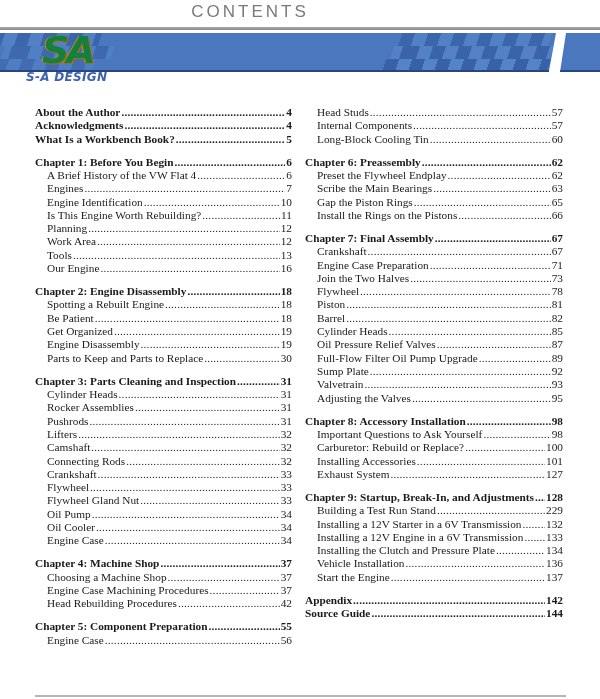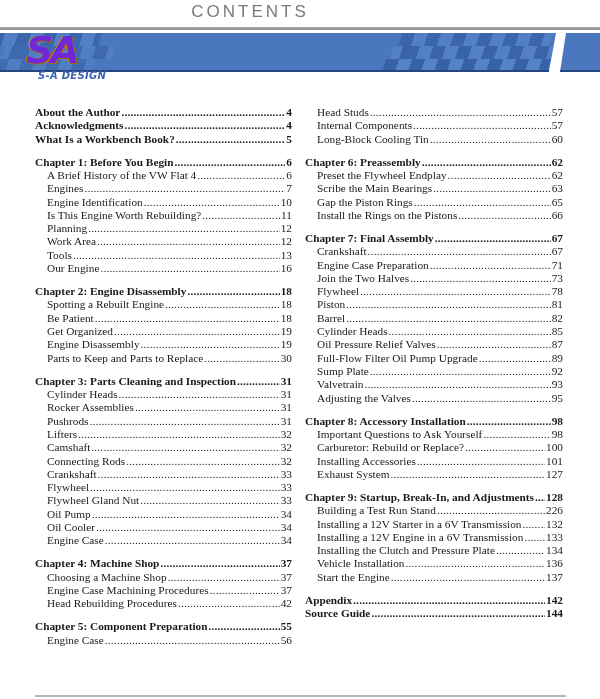--- a/index.html
+++ b/index.html
@@ -6,22 +6,22 @@
   body { width: 600px; height: 699px; position: relative; overflow: hidden; font-family: "Liberation Serif", "DejaVu Serif", serif; color: #1a1a1a; }
   .page-title { position: absolute; top: 2px; left: 0; width: 500px; text-align: center; font-family: "Liberation Sans", "DejaVu Sans", sans-serif; font-size: 17px; letter-spacing: 3px; color: #7a7a7a; }
   .top-rule { position: absolute; top: 27px; left: 0; width: 600px; height: 3px; background: linear-gradient(#a9a9a9, #8a8a8a); }
   .banner { position: absolute; top: 33px; left: 0; width: 600px; height: 39px; }
   .banner-main { position: absolute; left: 0; top: 0; width: 556px; height: 39px; background: #4a77bd; clip-path: polygon(0 0, 100% 0, 98.7% 100%, 0 100%); box-shadow: inset 0 -2px 0 #2b4f8e; }
   .banner-main::after { content: ""; position: absolute; inset: 0; border-bottom: 2px solid #27467f; }
   .banner-tail { position: absolute; left: 560px; top: 0; width: 40px; height: 39px; background: #4a77bd; clip-path: polygon(6px 0, 100% 0, 100% 100%, 0 100%); border-bottom: 2px solid #27467f; box-sizing: border-box; }
   .checker-row { position: absolute; height: 13px; transform: skewX(-18deg);
     background-image: repeating-linear-gradient(90deg, #30589e 0 13px, #5a88cc 13px 26px); }
   .logo { position: absolute; left: 26px; top: 30px; width: 60px; height: 50px; }
-  .logo-text { position: absolute; left: 0; top: 0; font-family: "DejaVu Sans", sans-serif; font-weight: bold; font-style: italic; font-size: 38px; line-height: 40px; color: #6d28d9; text-shadow: 1px 1px 0 #b36a00, -1px 0 0 #d98b00; letter-spacing: -3px; }
-  .logo-sub { position: absolute; left: 12px; top: 40px; font-family: "DejaVu Sans", sans-serif; font-weight: bold; font-style: italic; font-size: 10px; color: #3d62b0; white-space: nowrap; letter-spacing: 0.3px; }
+  .logo-text { position: absolute; left: 16px; top: 0; font-family: "DejaVu Sans", sans-serif; font-weight: bold; font-style: italic; font-size: 38px; line-height: 40px; color: #15803d; text-shadow: 1px 1px 0 #b36a00, -1px 0 0 #d98b00; letter-spacing: -3px; }
+  .logo-sub { position: absolute; left: 0; top: 40px; font-family: "DejaVu Sans", sans-serif; font-weight: bold; font-style: italic; font-size: 12px; color: #3d62b0; white-space: nowrap; letter-spacing: 0.3px; }
   .col { position: absolute; top: 106px; }
   .col-left { left: 35px; width: 257px; }
   .col-right { left: 305px; width: 258px; }
   .group { margin-bottom: 9.8px; }
   .row { display: flex; align-items: baseline; height: 13.3px; font-size: 11.3px; line-height: 13.3px; white-space: nowrap; overflow: hidden; }
   .row.bold { font-weight: bold; justify-content: space-between; }
   .row.sub { padding-left: 12px; }
   .row .label { flex: 0 0 auto; }
   .row .dots { flex: 1 1 auto; overflow: hidden; margin: 0 1px; }
   .row .dots::before { content: "............................................................................................................................................................"; letter-spacing: 0.2px; }
@@ -391,21 +391,21 @@
     </div>
     <div class="group">
       <div class="row bold">
         <span class="label">Chapter 9: Startup, Break-In, and Adjustments</span>
         <span class="dots"></span>
         <span class="page">128</span>
       </div>
       <div class="row sub">
         <span class="label">Building a Test Run Stand</span>
         <span class="dots"></span>
-        <span class="page">226</span>
+        <span class="page">229</span>
       </div>
       <div class="row sub">
         <span class="label">Installing a 12V Starter in a 6V Transmission</span>
         <span class="dots"></span>
         <span class="page">132</span>
       </div>
       <div class="row sub">
         <span class="label">Installing a 12V Engine in a 6V Transmission</span>
         <span class="dots"></span>
         <span class="page">133</span>

